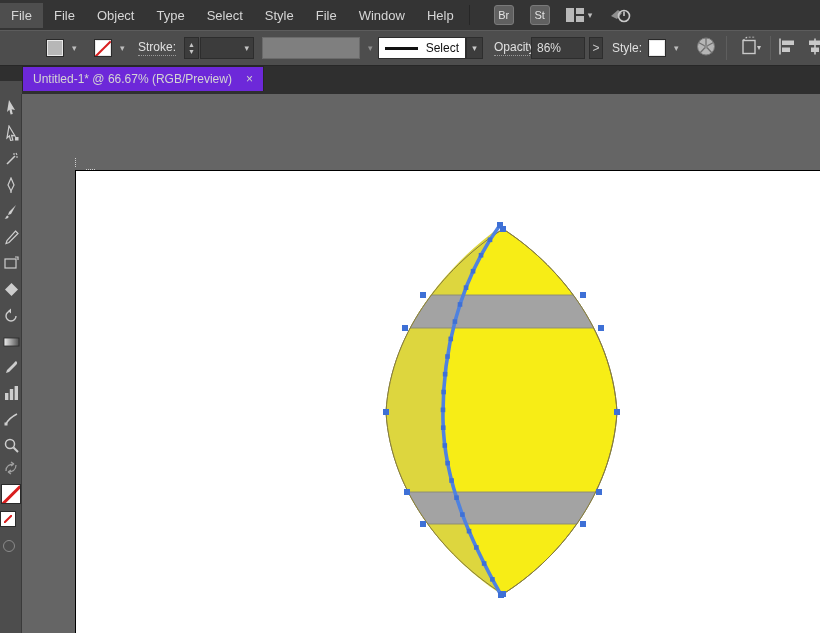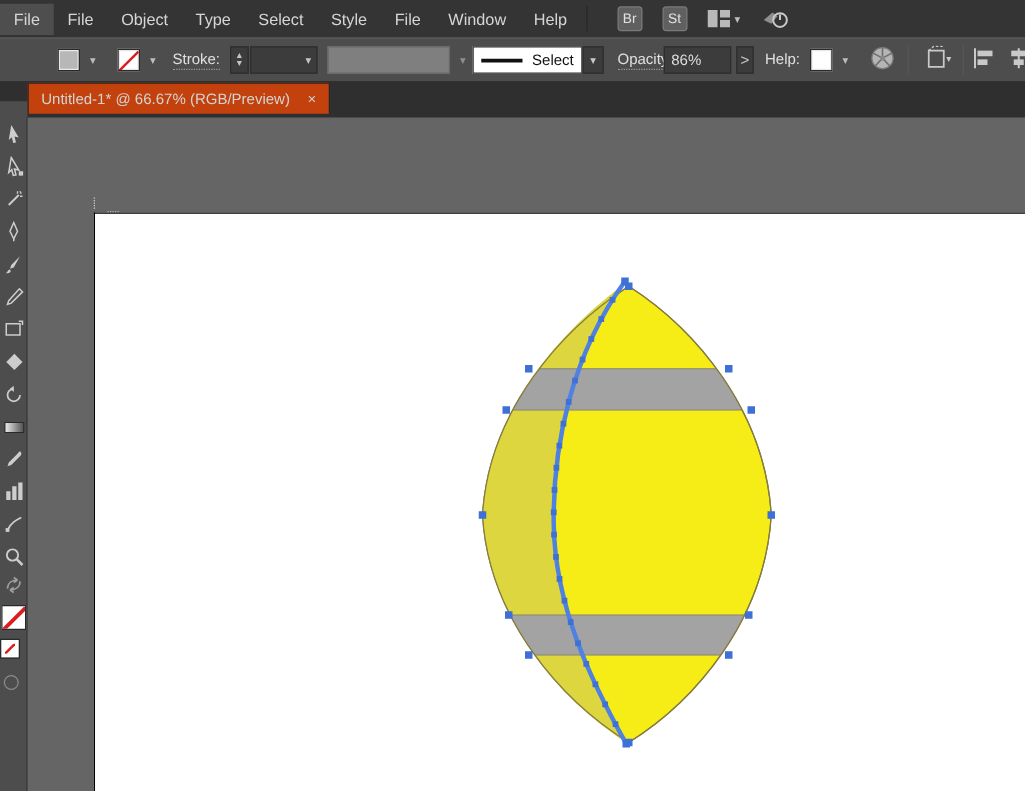--- a/index.html
+++ b/index.html
@@ -31,21 +31,21 @@
   .dd-chev { position:absolute; right:4px; top:50%; transform:translateY(-50%); font-size:9px; color:#c4c4c4; }
   .disabled-dd { height:22px; background:#7f7f7f; border:1px solid #6a6a6a; }
   .brush-box { height:22px; background:#ffffff; border:1px solid #2d2d2d; display:flex; align-items:center; padding:0 6px; color:#111; }
   .brush-line { width:38px; height:3px; background:#111; margin-right:8px; }
   .sq-btn { height:22px; background:#3c3c3c; border:1px solid #2d2d2d; color:#c9c9c9; display:flex; align-items:center; justify-content:center; }
   .v-sep { width:1px; height:24px; background:#3a3a3a; border-right:1px solid #5e5e5e; }
 
   
   .tabbar { position:absolute; left:0; top:66px; width:820px; height:28px; background:#2f2f2f; }
   .tabbar .dock-stub { position:absolute; left:0; bottom:0; width:22px; height:13px; background:#4d4d4d; }
-  .doc-tab { position:absolute; left:22px; top:0; height:25px; background:#c2410c; border:1px solid #262626; border-bottom:none;
+  .doc-tab { position:absolute; left:22px; top:0; height:25px; background:#6d28d9; border:1px solid #262626; border-bottom:none;
              display:flex; align-items:center; padding:0 10px; color:#d4d4d4; font-size:12px; }
   .tab-close { margin-left:14px; color:#cfcfcf; font-size:12px; cursor:default; }
 
   
   .main { position:absolute; left:0; top:94px; width:820px; height:539px; background:#656565; }
   .toolstrip { position:absolute; left:0; top:0; width:22px; height:539px; background:#4d4d4d; border-right:1px solid #3a3a3a; overflow:hidden; }
   .tool { width:22px; height:26px; display:flex; align-items:center; justify-content:flex-start; }
   .tool svg { margin-left:3px; }
   .tool-swatch-fill { position:relative; width:20px; height:20px; margin:6px 0 0 1px; background:#fff; border:1px solid #2a2a2a; overflow:hidden; }
   .tool-swatch-fill::after { content:""; position:absolute; left:-4px; right:-4px; top:50%; height:2.5px; background:#d81e1e; transform:rotate(-45deg); }
@@ -113,21 +113,21 @@
     <div class="cb brush-box" style="left:378px; width:88px">
       <span class="brush-line"></span>
       <span>Select</span>
     </div>
     <div class="cb sq-btn" style="left:466px; width:17px">
         <span style="font-size:9px">▾</span>
       </div>
     <span class="cb cb-label" style="left:494px">Opacity:</span>
     <div class="cb well" style="left:531px; width:54px">86%</div>
     <div class="cb sq-btn" style="left:589px; width:14px">&gt;</div>
-    <span class="cb cb-label" style="left:612px; border-bottom:none">Help:</span>
+    <span class="cb cb-label" style="left:612px; border-bottom:none">Style:</span>
     <div class="cb swatch white" style="left:648px"></div>
     <span class="cb chev" style="left:670px">▾</span>
     <div class="cb" style="left:696px">
       <svg width="20" height="20" viewBox="0 0 20 20">
         <circle cx="10" cy="10" r="8.5" fill="#b5b5b5"></circle>
         <circle cx="10" cy="10" r="8.5" fill="none" stroke="#7a7a7a" stroke-width="1"></circle>
         <path d="M10,10 L10,1.5 M10,10 L17.5,6 M10,10 L16,16.5 M10,10 L4,16.5 M10,10 L2.5,6" stroke="#6f6f6f" stroke-width="1.3"></path>
         <circle cx="10" cy="10" r="2" fill="#8a8a8a"></circle>
       </svg>
     </div>

